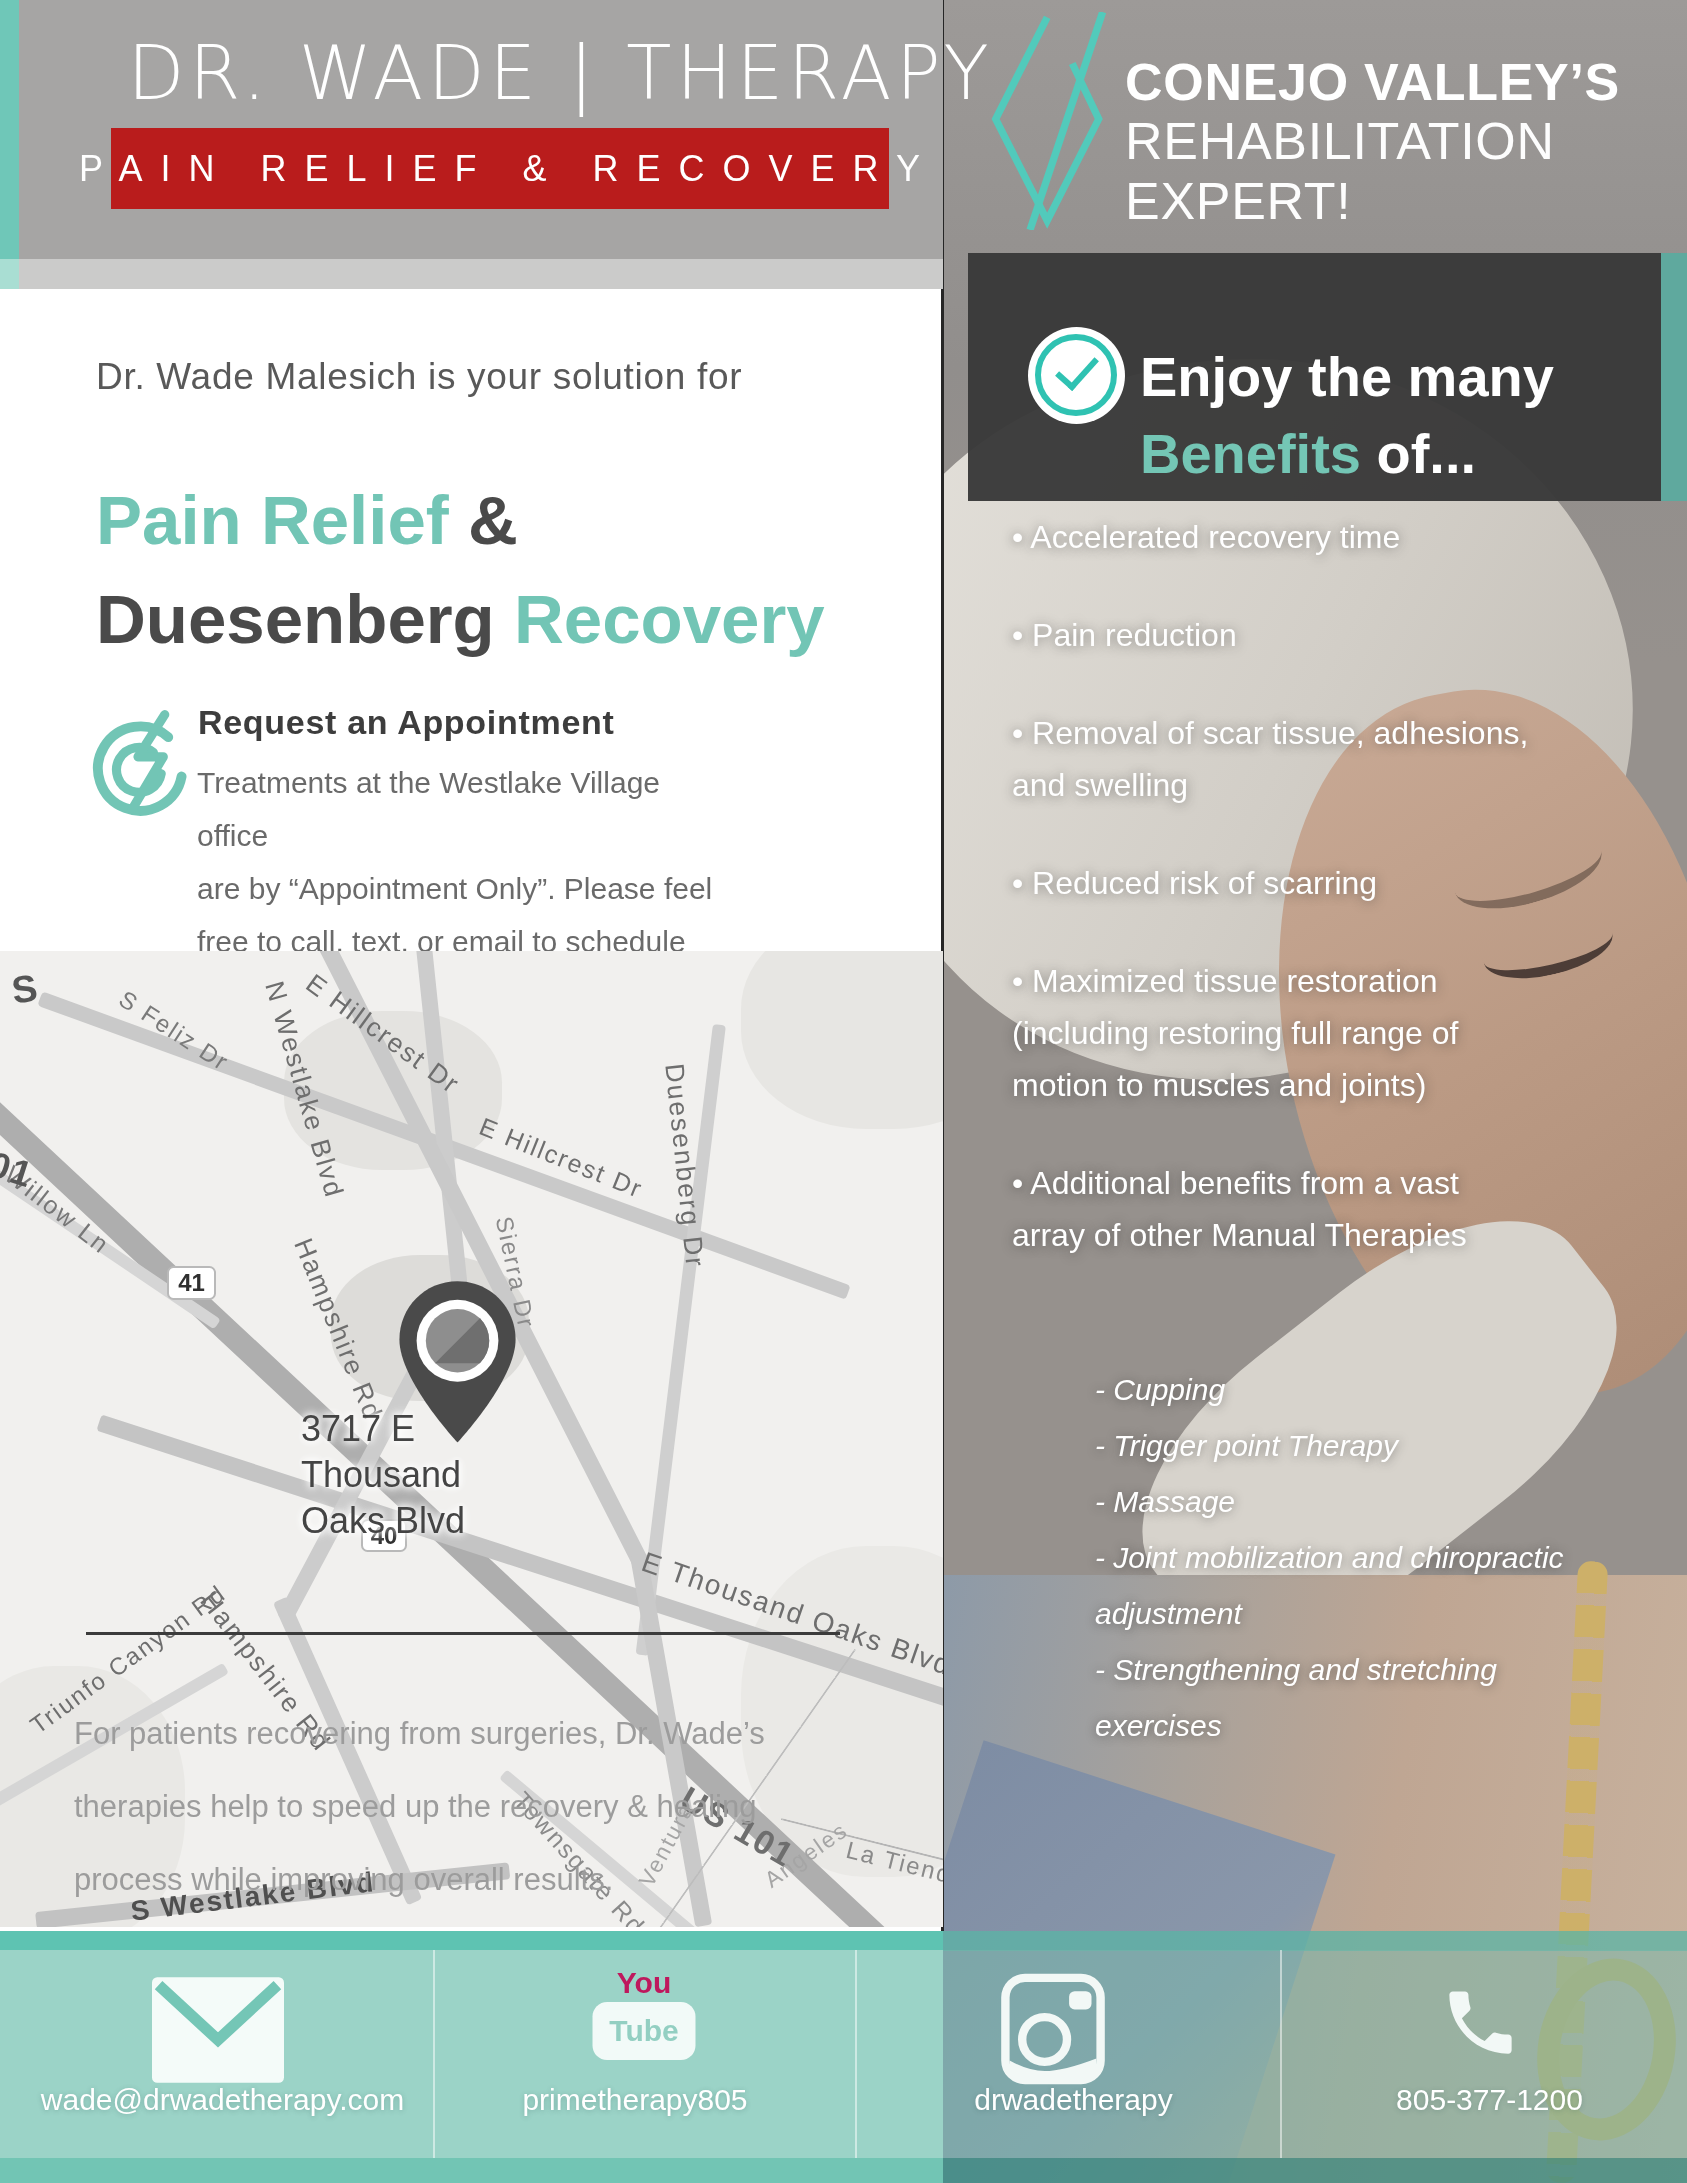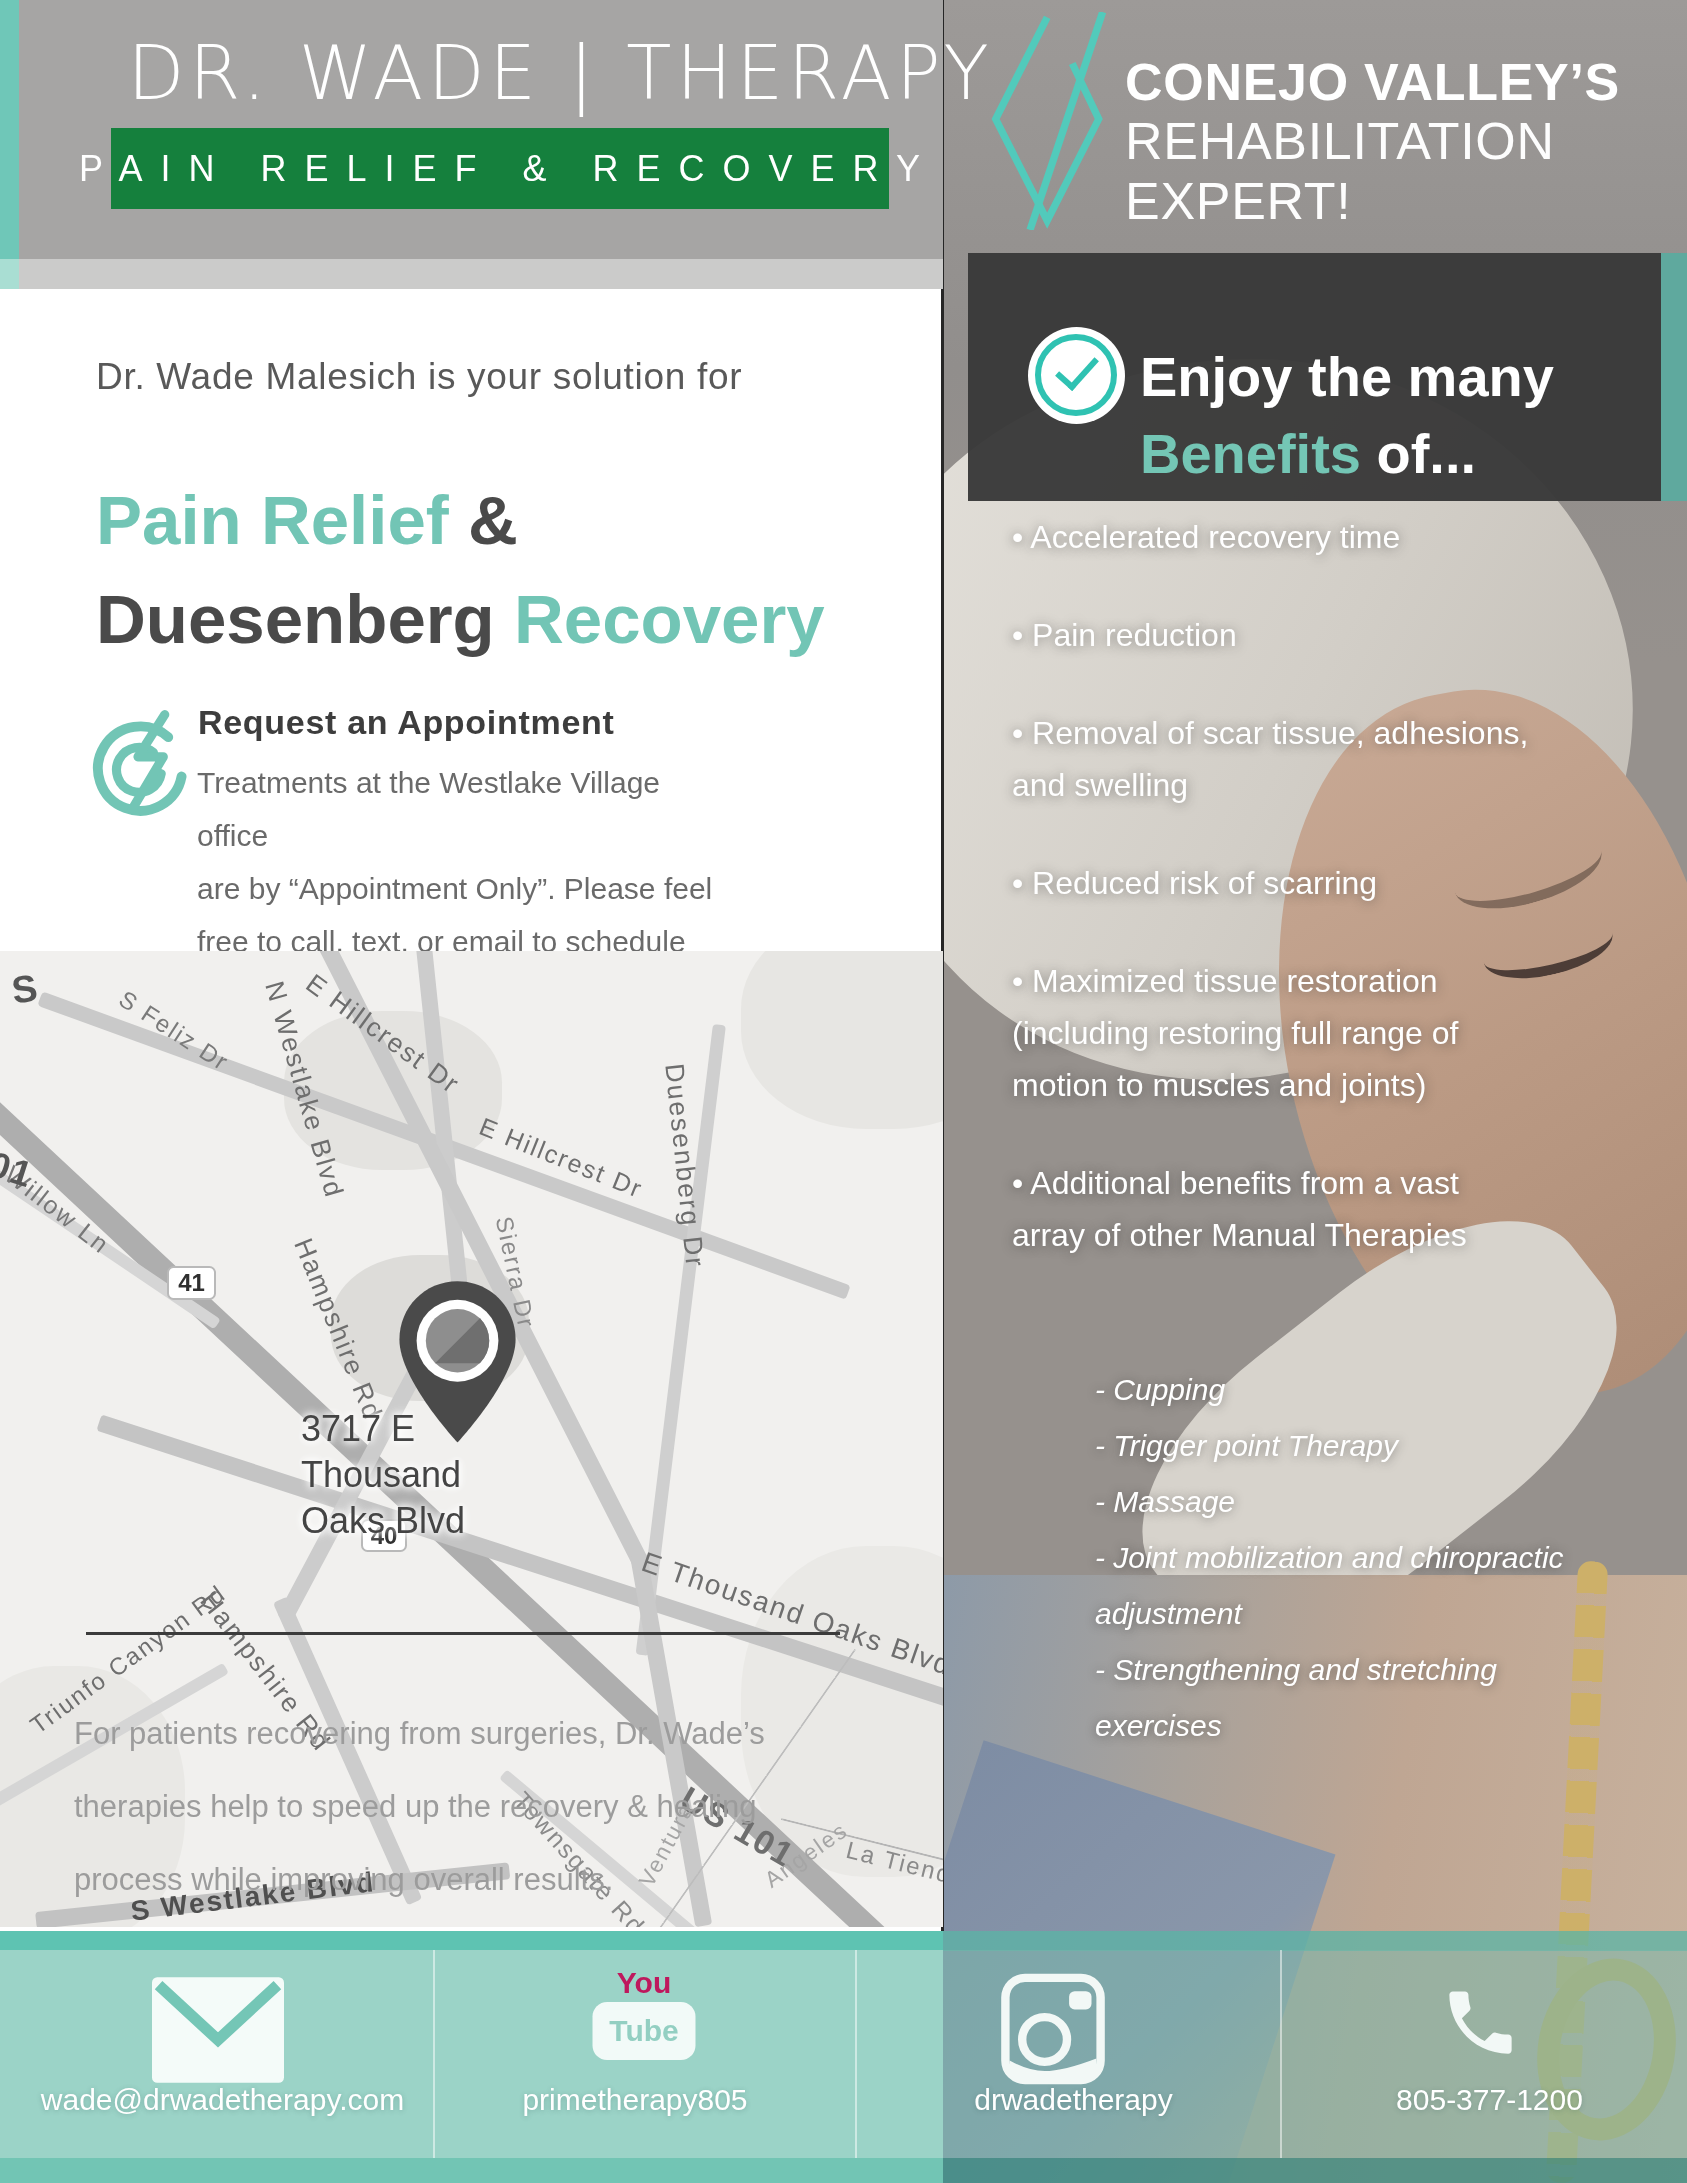--- a/index.html
+++ b/index.html
@@ -7,21 +7,21 @@
         font-family:"Liberation Sans",sans-serif;}
   .abs{position:absolute;}
 
   
   .teal-stripe{left:0;top:0;width:18.5px;height:259px;background:#6fc7b8;}
   .teal-stripe-light{left:0;top:259px;width:18.5px;height:30px;background:#a9ded3;}
   .header-gray{left:18.5px;top:0;width:924px;height:259px;background:#a6a5a4;}
   .brand-title{left:109px;top:26.5px;width:781px;height:93px;color:#ffffff;
     font-family:"DejaVu Sans","Liberation Sans",sans-serif;font-weight:200;
     font-size:74px;letter-spacing:4.6px;line-height:93px;white-space:nowrap;}
-  .brand-bar{left:92px;top:128px;width:778px;height:81px;background:#15803d;
+  .brand-bar{left:92px;top:128px;width:778px;height:81px;background:#b91c1c;
     display:flex;align-items:center;justify-content:center;}
   .brand-bar span{color:#fff;font-size:36px;font-weight:500;letter-spacing:18px;white-space:nowrap;padding-left:18px;}
   .header-strip{left:18.5px;top:259px;width:924px;height:30px;background:#cbcbca;}
 
   
   .lead{left:96px;top:356px;font-size:37px;font-weight:300;color:#595959;letter-spacing:0.7px;}
   .headline{left:96px;top:471px;font-size:69px;font-weight:700;line-height:99px;letter-spacing:0;}
   .headline .teal{color:#72c5b5;}
   .headline .dark{color:#4a4a4a;}
   .appt-icon{left:85px;top:709px;}

